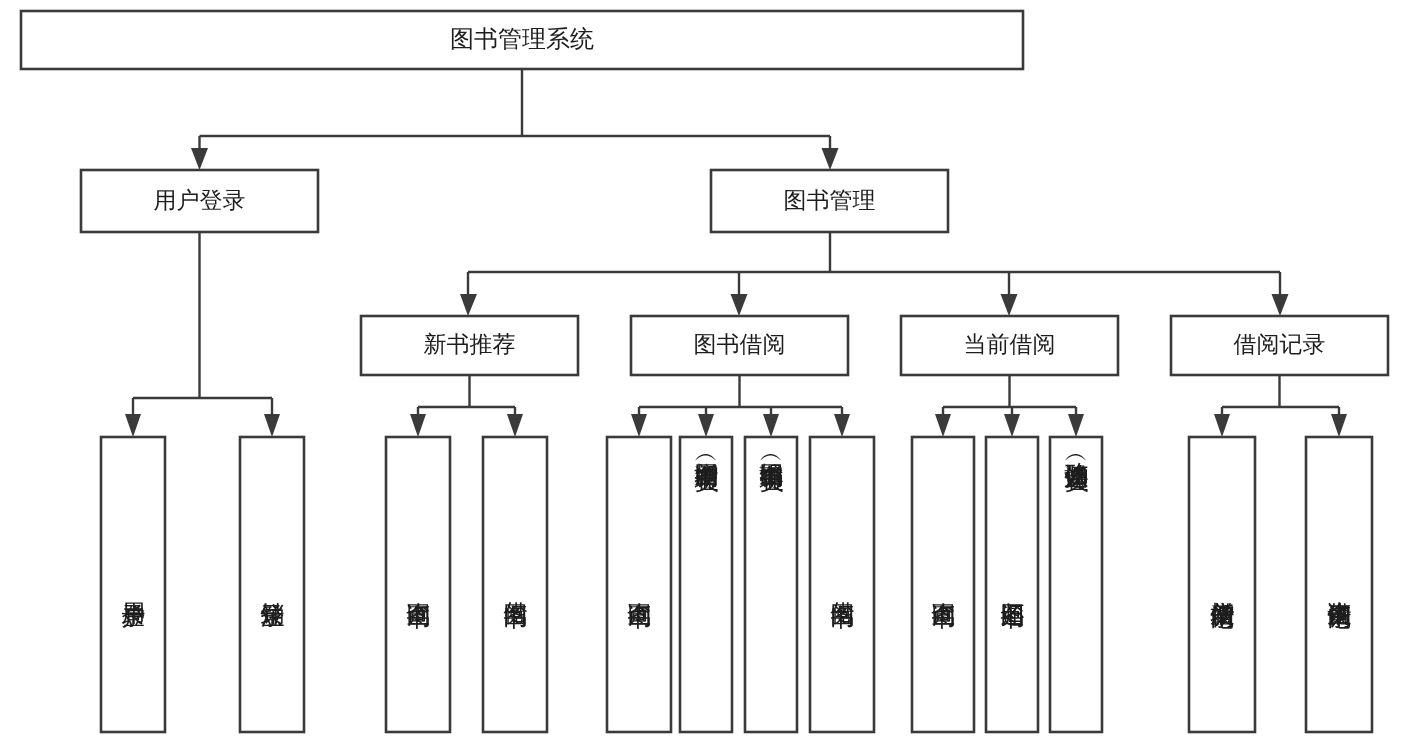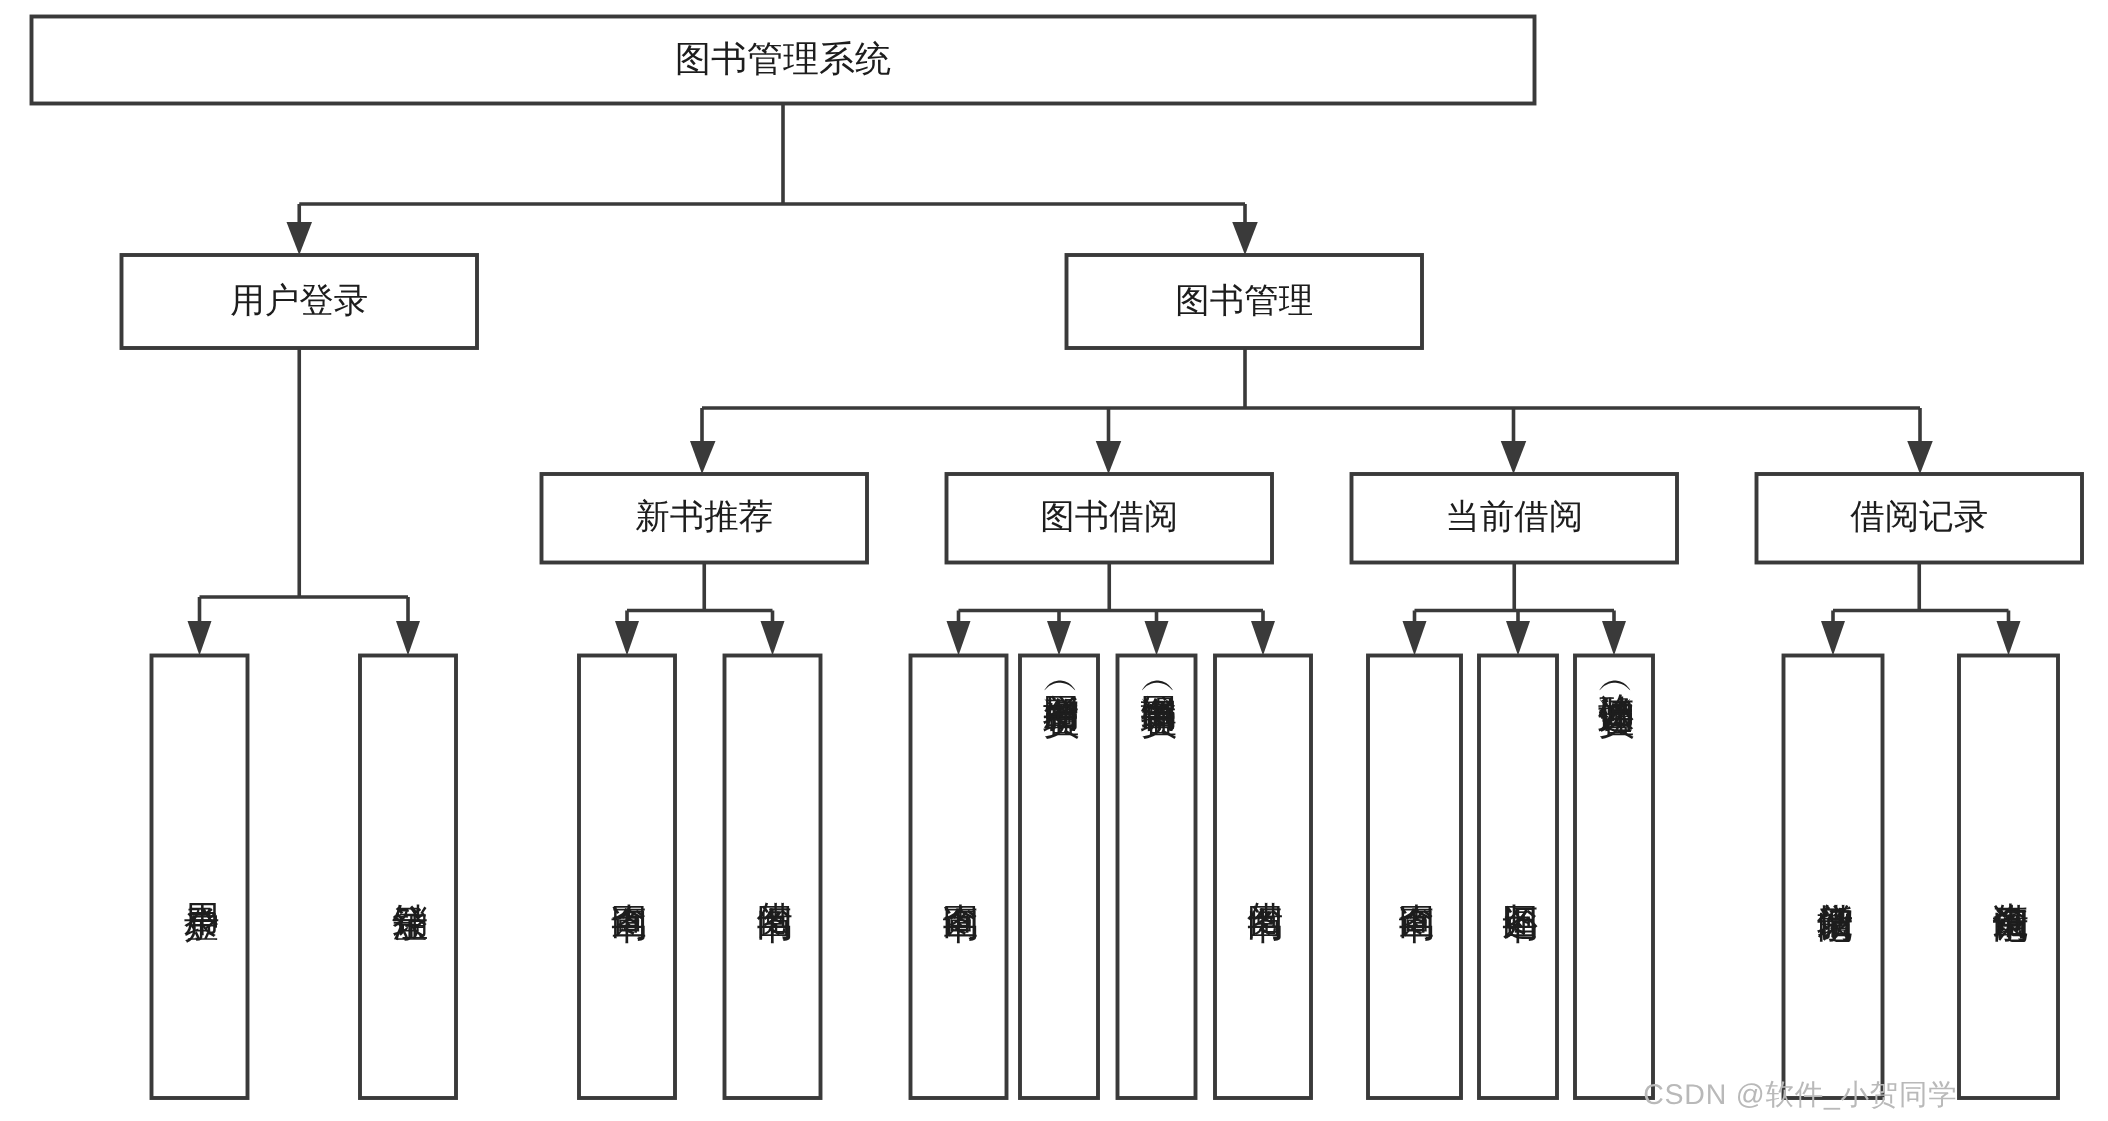--- a/index.html
+++ b/index.html
@@ -214,15 +214,14 @@
   <div class="leaf-label-wrap" style="left:607px; top:437px; width:64px; height:295px;">查询图书</div>
   <div class="leaf-label-wrap" style="left:680px; top:437px; width:52px; height:295px; justify-content:flex-start; padding-top:6px; box-sizing:border-box;">新增图书（管理员）</div>
   <div class="leaf-label-wrap" style="left:745px; top:437px; width:52px; height:295px; justify-content:flex-start; padding-top:6px; box-sizing:border-box;">编辑图书（管理员）</div>
   <div class="leaf-label-wrap" style="left:810px; top:437px; width:64px; height:295px;">借阅图书</div>
   <div class="leaf-label-wrap" style="left:912px; top:437px; width:62px; height:295px;">查询图书</div>
   <div class="leaf-label-wrap" style="left:986px; top:437px; width:52px; height:295px;">归还图书</div>
   <div class="leaf-label-wrap" style="left:1050px; top:437px; width:52px; height:295px; justify-content:flex-start; padding-top:6px; box-sizing:border-box;">确认归还（管理员）</div>
   <div class="leaf-label-wrap" style="left:1189px; top:437px; width:66px; height:295px;">新增借阅记录</div>
   <div class="leaf-label-wrap" style="left:1306px; top:437px; width:66px; height:295px;">查询借阅记录</div>
 
-  <div class="watermark">CSDN @软件_小贺同学</div>
 
 </div>
 
 </body></html>

